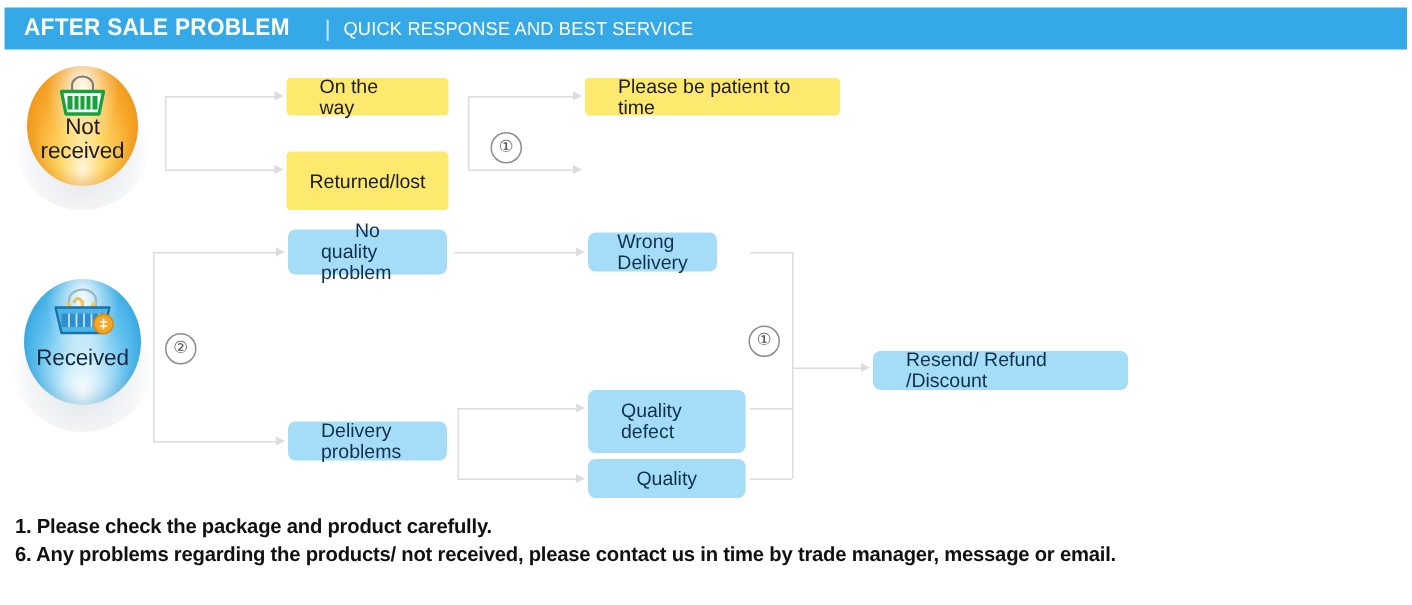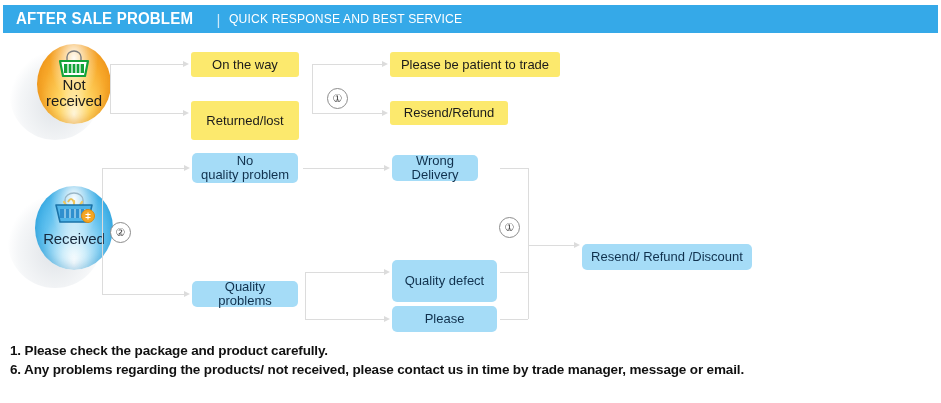--- a/index.html
+++ b/index.html
@@ -33,21 +33,20 @@
   .header-sub{
     font-size:12.5px;color:#ffffff;letter-spacing:.15px;white-space:nowrap;
     transform:scaleX(.97);transform-origin:left center;
   }
 
   
   .sphere{
     position:absolute;border-radius:50%;
     display:flex;align-items:flex-end;justify-content:center;
     text-align:center;
-    margin-left:19px;
   }
   .sphere-shadow{
     position:absolute;border-radius:50%;
     background:radial-gradient(ellipse at 50% 60%, rgba(175,185,195,.40) 0%, rgba(190,200,210,.16) 55%, rgba(255,255,255,0) 72%);
   }
   .sphere-orange{
     left:18px;top:44px;width:74px;height:80px;
     background:
       radial-gradient(ellipse at 50% 18%, rgba(255,255,255,.95) 0%, rgba(255,255,255,.30) 28%, rgba(255,255,255,0) 46%),
       radial-gradient(ellipse at 50% 88%, #fff8e0 0%, #ffd766 30%, #f7a82a 66%, #ef8f15 100%);
@@ -71,26 +70,26 @@
 
   
   .basket-icon{position:absolute;left:50%;transform:translateX(-50%);}
   .sphere-orange .basket-icon{top:6px;}
   .sphere-blue .basket-icon{top:6px;}
 
   
   .node{
     position:absolute;
     display:flex;align-items:center;justify-content:center;
-    text-align:center;
+    text-align:left;
     font-size:13px;color:#1a2a3a;
     border-radius:4px;
     line-height:14px;
     box-sizing:border-box;
-    padding:0 6px;
+    padding:0 22px;
   }
   .node.yellow{background:#fce96d;color:#1b1b1b;border-radius:3px;}
   .node.blue{background:#a5dcf7;color:#10314d;border-radius:5px;}
 
   
   .ln{position:absolute;background:#dcdcdc;}
   .ln.h{height:1px;}
   .ln.v{width:1px;}
   .arrow{
     position:absolute;width:0;height:0;
@@ -158,22 +157,21 @@
   <div class="node yellow" style="left:191px;top:52px;width:108px;height:25px;">On the way</div>
   <div class="node yellow" style="left:191px;top:101px;width:108px;height:39px;">Returned/lost</div>
 
   <div class="ln v" style="left:312px;top:64px;height:49px;"></div>
   <div class="ln h" style="left:312px;top:64px;width:71px;"></div>
   <div class="ln h" style="left:312px;top:113px;width:71px;"></div>
   <div class="arrow" style="left:382px;top:60.5px;"></div>
   <div class="arrow" style="left:382px;top:109.5px;"></div>
   <div class="circ-num" style="left:327px;top:88px;">①</div>
 
-  <div class="node yellow" style="left:390px;top:52px;width:170px;height:25px;">Please be patient to trade</div>
-  <div class="node yellow" style="left:390px;top:101px;width:118px;height:24px;">Resend/Refund</div>
+  <div class="node yellow" style="left:390px;top:52px;width:170px;height:25px;">Please be patient to time</div>
 
   <div class="sphere-shadow" style="left:8px;top:196px;width:94px;height:92px;"></div>
   <div class="sphere sphere-blue">
     <span class="basket-icon">
       <svg width="52" height="40" viewBox="0 0 52 40">
         <path d="M17 14 L17 8 A9 7 0 0 1 35 8 L35 14" fill="none" stroke="#9ab6c6" stroke-width="1.4"></path>
         <path d="M20 10 q3 -6 6 0" fill="none" stroke="#e8c15a" stroke-width="2"></path>
         <path d="M16 10 l4 6 M26 9 l0 7 M34 10 l-4 6" stroke="#f0c85c" stroke-width="2.2" stroke-linecap="round" fill="none"></path>
         <path d="M8 13 L44 13 L40 30 L12 30 Z" fill="#4fb4e8" stroke="#1a73a8" stroke-width="1.6" stroke-linejoin="round"></path>
         <rect x="12" y="17" width="28" height="9" fill="#2f8fce"></rect>
@@ -195,43 +193,43 @@
   <div class="ln h" style="left:102px;top:168px;width:83px;"></div>
   <div class="ln h" style="left:102px;top:294px;width:83px;"></div>
   <div class="arrow" style="left:184px;top:164.5px;"></div>
   <div class="arrow" style="left:184px;top:290.5px;"></div>
   <div class="circ-num" style="left:110px;top:222px;">②</div>
 
   <div class="node blue" style="left:192px;top:153px;width:106px;height:30px;flex-direction:column;line-height:14px;">
     <span>No</span>
     <span>quality problem</span>
   </div>
-  <div class="node blue" style="left:192px;top:281px;width:106px;height:26px;">Quality problems</div>
+  <div class="node blue" style="left:192px;top:281px;width:106px;height:26px;">Delivery problems</div>
 
   <div class="ln h" style="left:303px;top:168px;width:82px;"></div>
   <div class="arrow" style="left:384px;top:164.5px;"></div>
 
   <div class="ln v" style="left:305px;top:272px;height:47px;"></div>
   <div class="ln h" style="left:305px;top:272px;width:80px;"></div>
   <div class="ln h" style="left:305px;top:319px;width:80px;"></div>
   <div class="arrow" style="left:384px;top:268.5px;"></div>
   <div class="arrow" style="left:384px;top:315.5px;"></div>
 
   <div class="node blue" style="left:392px;top:155px;width:86px;height:26px;">Wrong Delivery</div>
   <div class="node blue" style="left:392px;top:260px;width:105px;height:42px;">Quality defect</div>
-  <div class="node blue" style="left:392px;top:306px;width:105px;height:26px;">Please</div>
+  <div class="node blue" style="left:392px;top:306px;width:105px;height:26px;">Quality</div>
 
   <div class="ln h" style="left:500px;top:168px;width:28px;"></div>
   <div class="ln h" style="left:500px;top:272px;width:28px;"></div>
   <div class="ln h" style="left:500px;top:319px;width:28px;"></div>
   <div class="ln v" style="left:528px;top:168px;height:151px;"></div>
   <div class="ln h" style="left:528px;top:245px;width:48px;"></div>
   <div class="arrow" style="left:574px;top:241.5px;"></div>
   <div class="circ-num" style="left:499px;top:217px;">①</div>
 
-  <div class="node blue" style="left:582px;top:244px;width:170px;height:26px;">Resend/ Refund /Discount</div>
+  <div class="node blue" style="left:582px;top:234px;width:170px;height:26px;">Resend/ Refund /Discount</div>
 
   <div class="footer">
     <div>1. Please check the package and product carefully.</div>
     <div>6. Any problems regarding the products/ not received, please contact us in time by trade manager, message or email.</div>
   </div>
 
 </div>
 
 </body></html>

